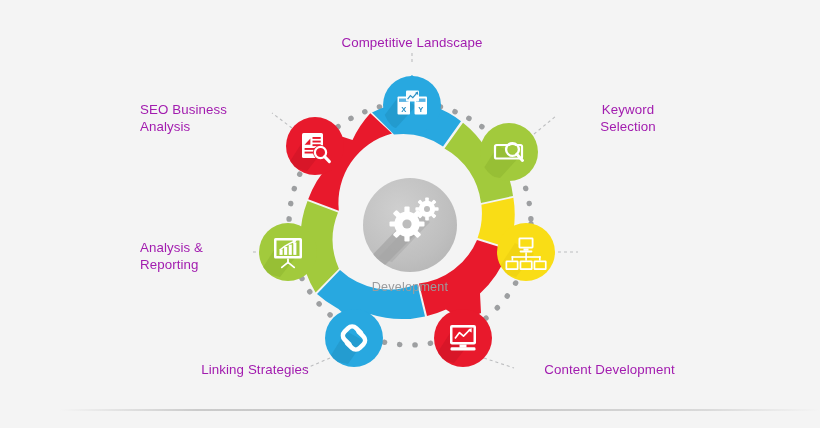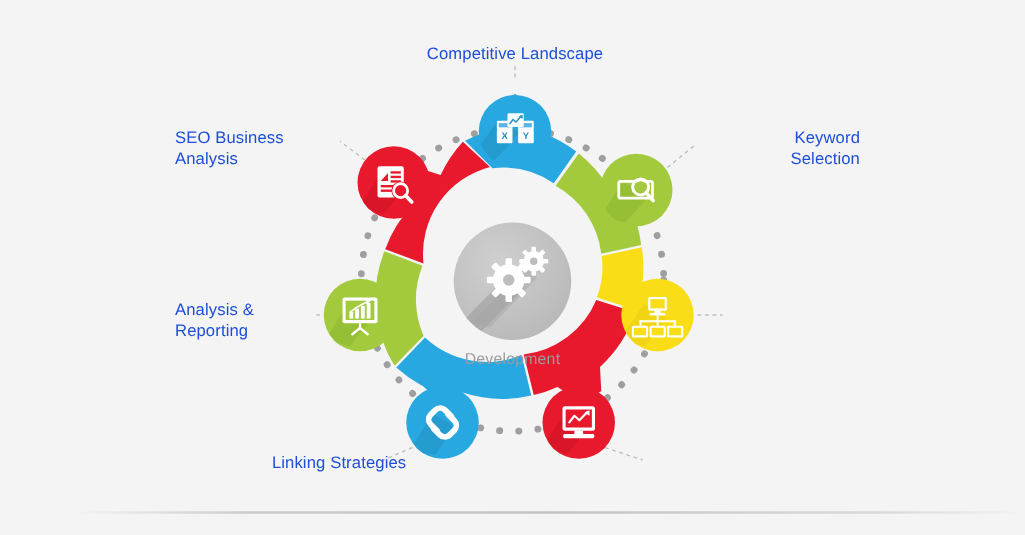--- a/index.html
+++ b/index.html
@@ -23,28 +23,28 @@
     height: 2px;
     background: linear-gradient(to right, rgba(210,210,210,0) 0%, rgba(196,196,196,0.85) 18%, rgba(190,190,190,0.9) 50%, rgba(200,200,200,0.6) 85%, rgba(210,210,210,0) 100%);
   }
   #diagram-svg {
     position: absolute;
     left: 0;
     top: 0;
   }
   .node-label {
     position: absolute;
-    color: #1d4ed8;
+    color: #a21caf;
     font-size: 13.3px;
     line-height: 17px;
     letter-spacing: 0.1px;
     white-space: pre-line;
   }
   .lbl-right { text-align: left; }
-  .lbl-left  { text-align: right; }
+  .lbl-left  { text-align: center; }
   .lbl-center { text-align: center; }
   #center-label {
     position: absolute;
     width: 160px;
     text-align: center;
     color: #9b9c9e;
     font-size: 12.6px;
     letter-spacing: 0.2px;
   }
 </style>
@@ -351,20 +351,21 @@
       </g>
     </g>
   </svg>
 
   <div class="node-label lbl-center" style="left:337px; top:34px; width:150px;">Competitive Landscape</div>
 
   <div class="node-label lbl-left" style="left:568px; top:101px; width:120px;">Keyword
 Selection</div>
 
 
+  <div class="node-label lbl-left" style="left:522px; top:361px; width:175px;">Content Development</div>
 
   <div class="node-label lbl-left" style="left:185px; top:361px; width:140px;">Linking Strategies</div>
 
   <div class="node-label lbl-right" style="left:140px; top:101px; width:128px;">SEO Business
 Analysis</div>
 
   <div class="node-label lbl-right" style="left:140px; top:239px; width:110px;">Analysis &amp;
 Reporting</div>
 
   <div id="center-label" style="left:330px; top:257px;margin-top:23px;">Development</div>

